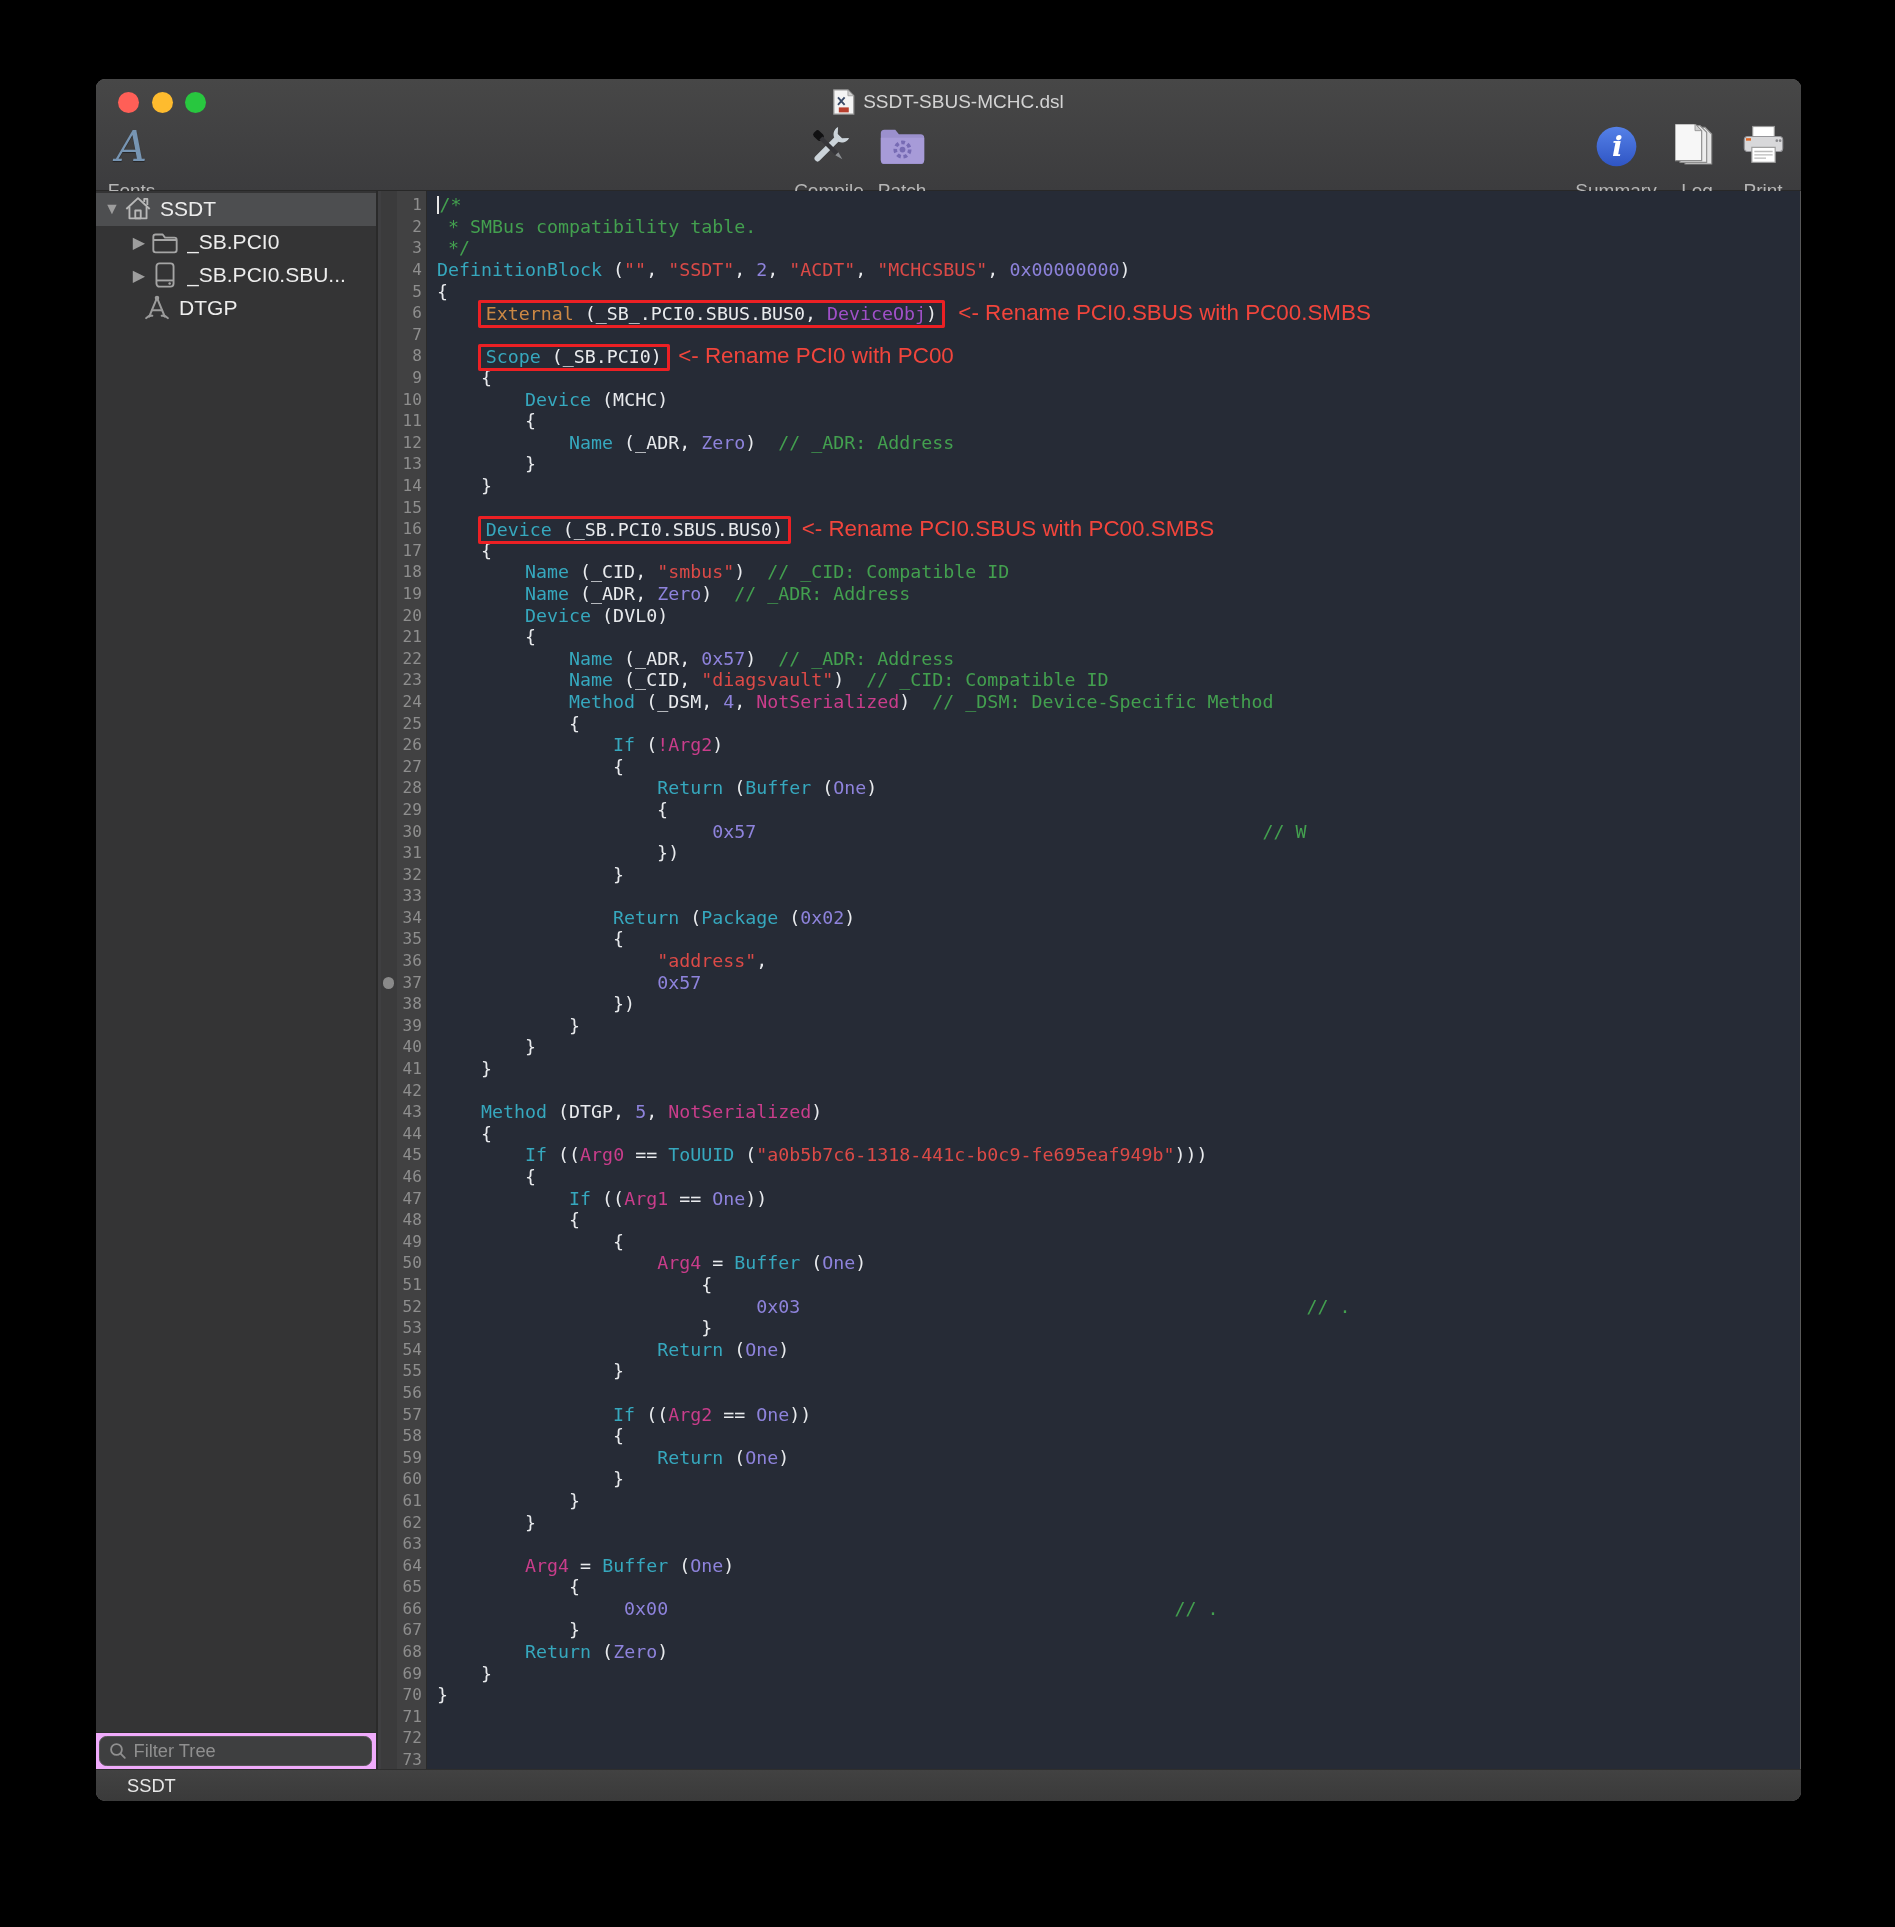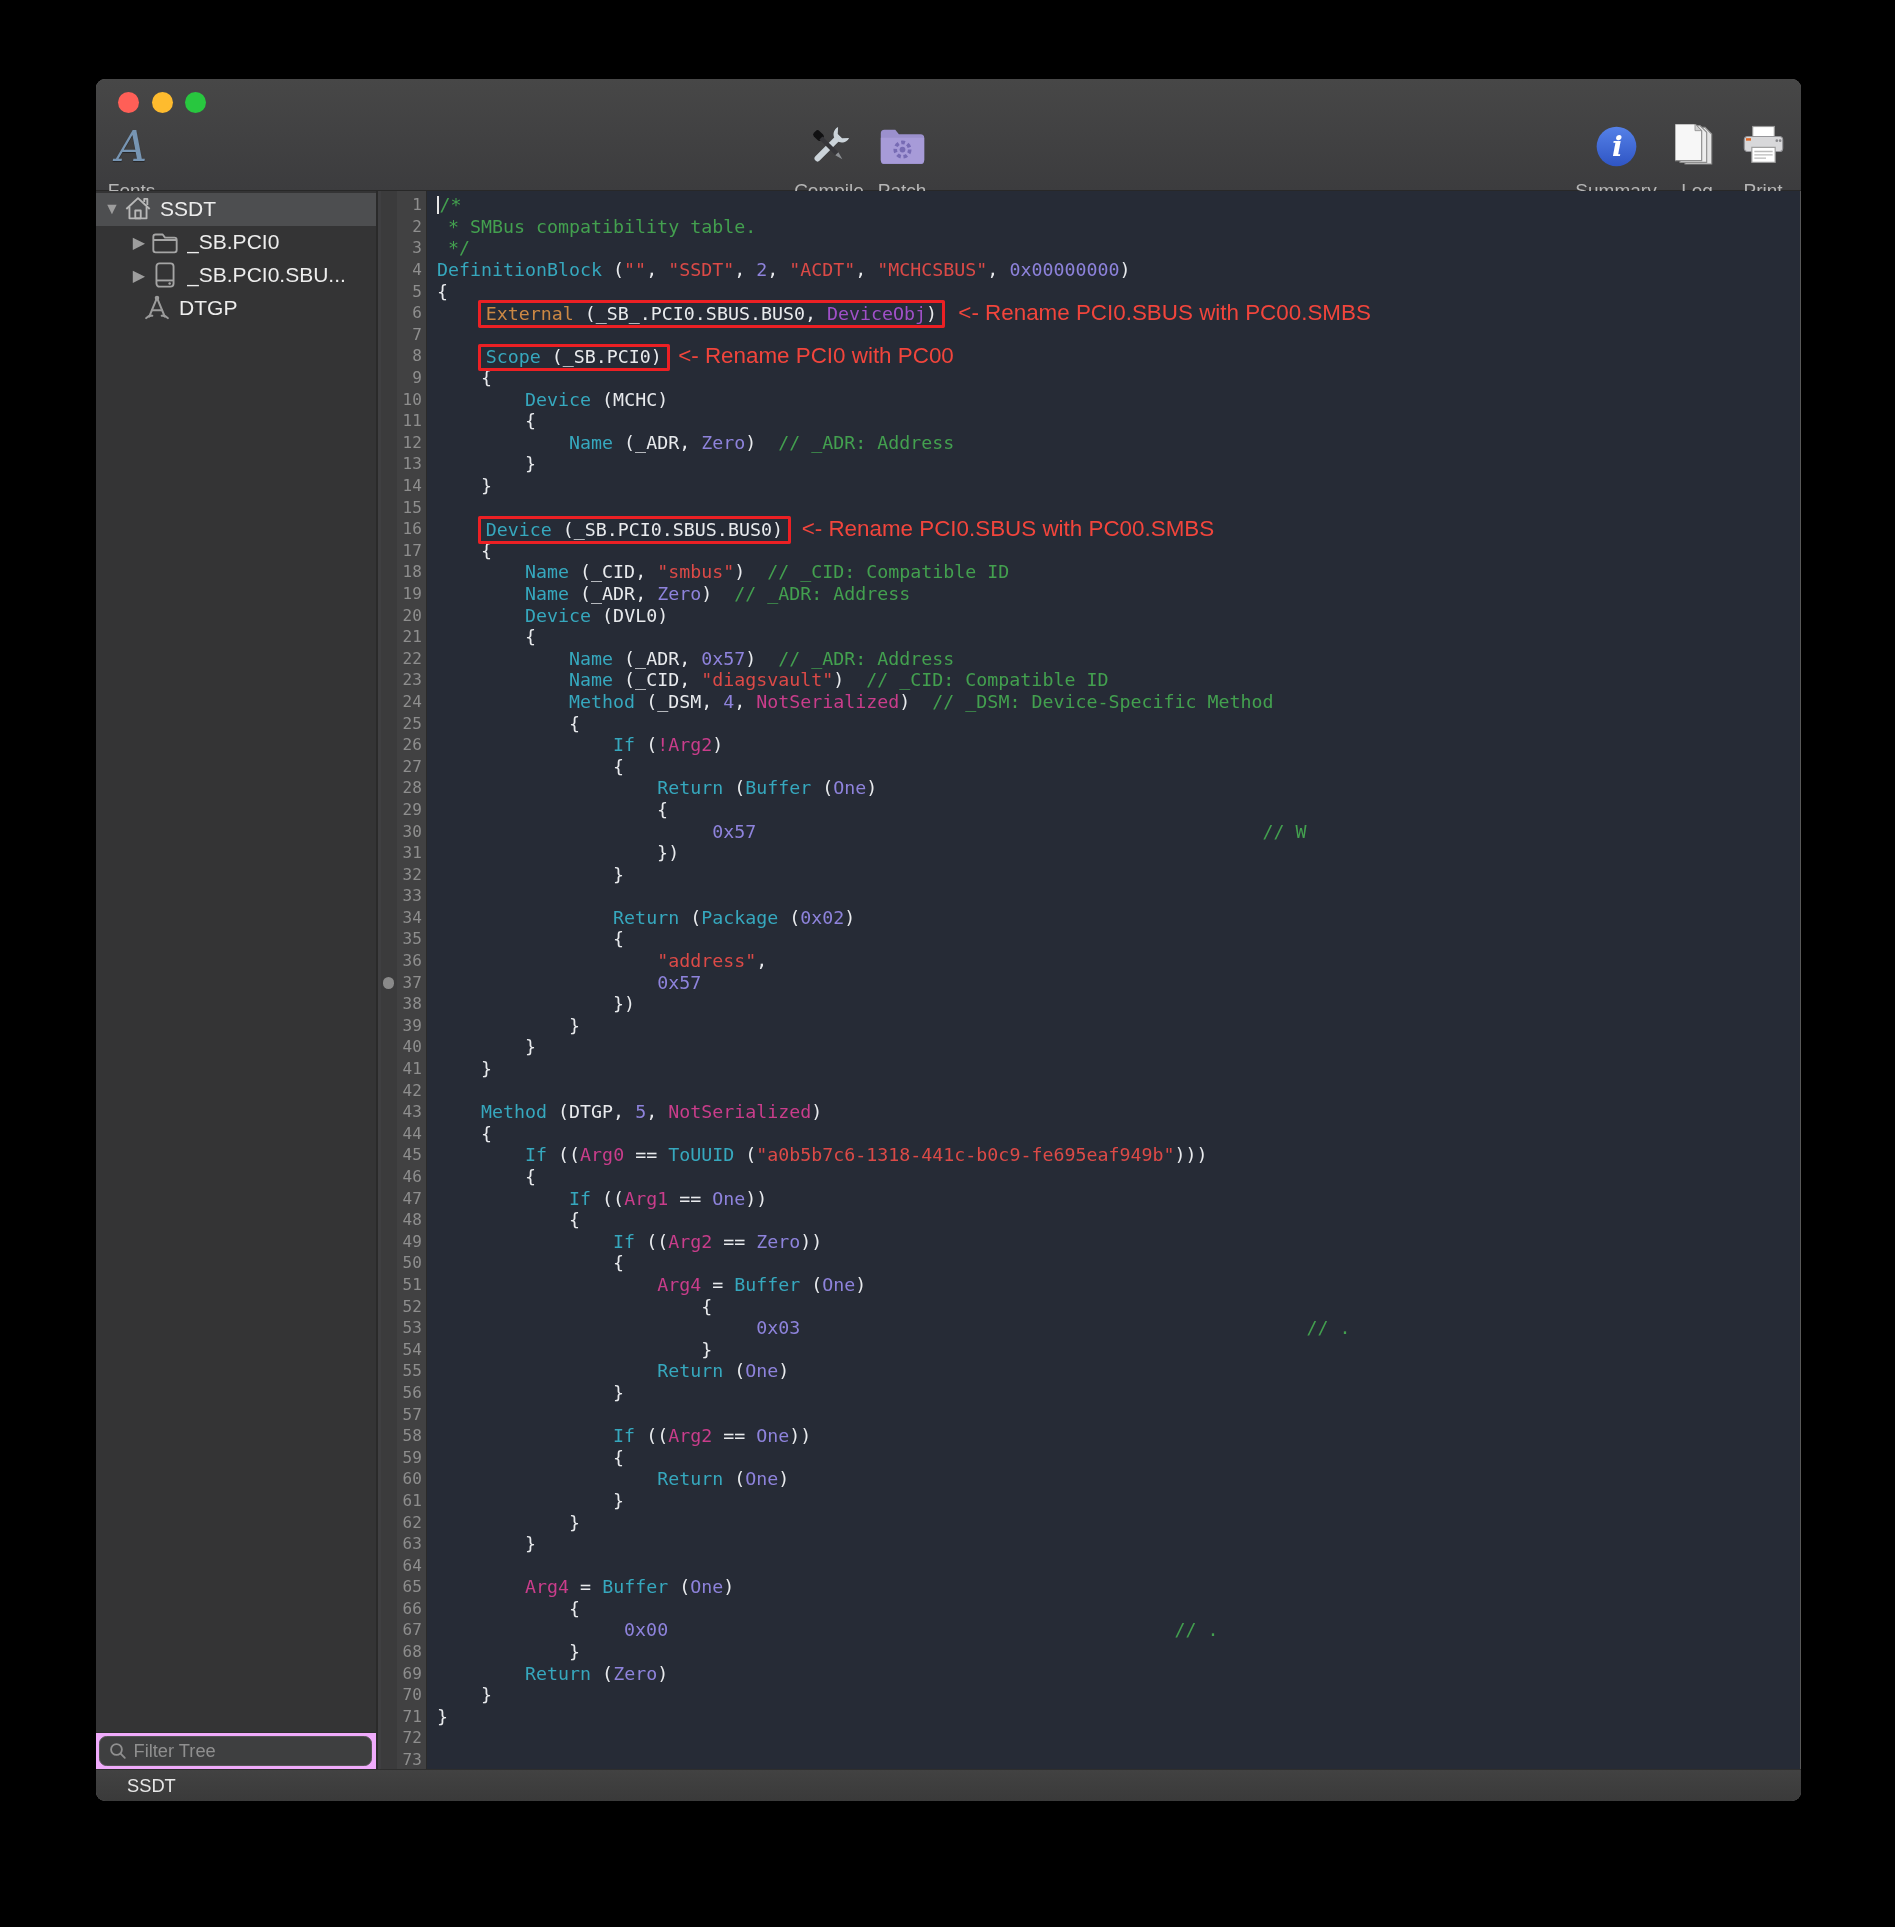--- a/index.html
+++ b/index.html
@@ -111,20 +111,29 @@
 </head>
 <body>
 
 <div id="window">
 
   <div id="chrome">
     <div id="tl-close" class="traffic"></div>
     <div id="tl-min" class="traffic"></div>
     <div id="tl-zoom" class="traffic"></div>
 
+    <div id="titlerow">
+      <svg id="doc-icon" viewBox="0 0 26 31">
+        <path d="M1 1 h17 l7 7 v22 h-24 z" fill="#f4f4f4" stroke="#9a9a9a" stroke-width="1.5"></path>
+        <path d="M18 1 l7 7 h-7 z" fill="#cfcfcf" stroke="#9a9a9a" stroke-width="1"></path>
+        <path d="M6 10 l8 9 M14 10 l-8 9" stroke="#3a4a66" stroke-width="2.2"></path>
+        <rect x="7" y="22" width="12" height="6" fill="#b8402f"></rect>
+      </svg>
+      <span>SSDT-SBUS-MCHC.dsl</span>
+    </div>
 
     <div class="tb-item" id="tb-fonts">
       <div class="ticon">
           <span id="fonts-glyph">A</span>
         </div>
       <div class="tlabel">Fonts</div>
     </div>
 
     <div class="tb-item" id="tb-compile">
       <div class="ticon">
@@ -386,21 +395,20 @@
         <div class="cl"><span class="p">            }</span></div>
         <div class="cl"><span class="p">        }</span></div>
         <div class="cl"><span class="p">    }</span></div>
         <div class="cl"></div>
         <div class="cl"><span class="p">    </span><span class="k">Method</span><span class="p"> (DTGP, </span><span class="n">5</span><span class="p">, </span><span class="m">NotSerialized</span><span class="p">)</span></div>
         <div class="cl"><span class="p">    {</span></div>
         <div class="cl"><span class="p">        </span><span class="k">If</span><span class="p"> ((</span><span class="m">Arg0</span><span class="p"> == </span><span class="k">ToUUID</span><span class="p"> (</span><span class="s">"a0b5b7c6-1318-441c-b0c9-fe695eaf949b"</span><span class="p">)))</span></div>
         <div class="cl"><span class="p">        {</span></div>
         <div class="cl"><span class="p">            </span><span class="k">If</span><span class="p"> ((</span><span class="m">Arg1</span><span class="p"> == </span><span class="n">One</span><span class="p">))</span></div>
         <div class="cl"><span class="p">            {</span></div>
-        <div class="cl"><span class="p">                </span><span class="k">If</span><span class="p"> ((</span><span class="m">Arg2</span><span class="p"> == </span><span class="n">Zero</span><span class="p">))</span></div>
         <div class="cl"><span class="p">                {</span></div>
         <div class="cl"><span class="p">                    </span><span class="m">Arg4</span><span class="p"> = </span><span class="k">Buffer</span><span class="p"> (</span><span class="n">One</span><span class="p">)</span></div>
         <div class="cl"><span class="p">                        {</span></div>
         <div class="cl"><span class="p">                             </span><span class="n">0x03</span><span class="p">                                              </span><span class="c">// .</span></div>
         <div class="cl"><span class="p">                        }</span></div>
         <div class="cl"><span class="p">                    </span><span class="k">Return</span><span class="p"> (</span><span class="n">One</span><span class="p">)</span></div>
         <div class="cl"><span class="p">                }</span></div>
         <div class="cl"></div>
         <div class="cl"><span class="p">                </span><span class="k">If</span><span class="p"> ((</span><span class="m">Arg2</span><span class="p"> == </span><span class="n">One</span><span class="p">))</span></div>
         <div class="cl"><span class="p">                {</span></div>

